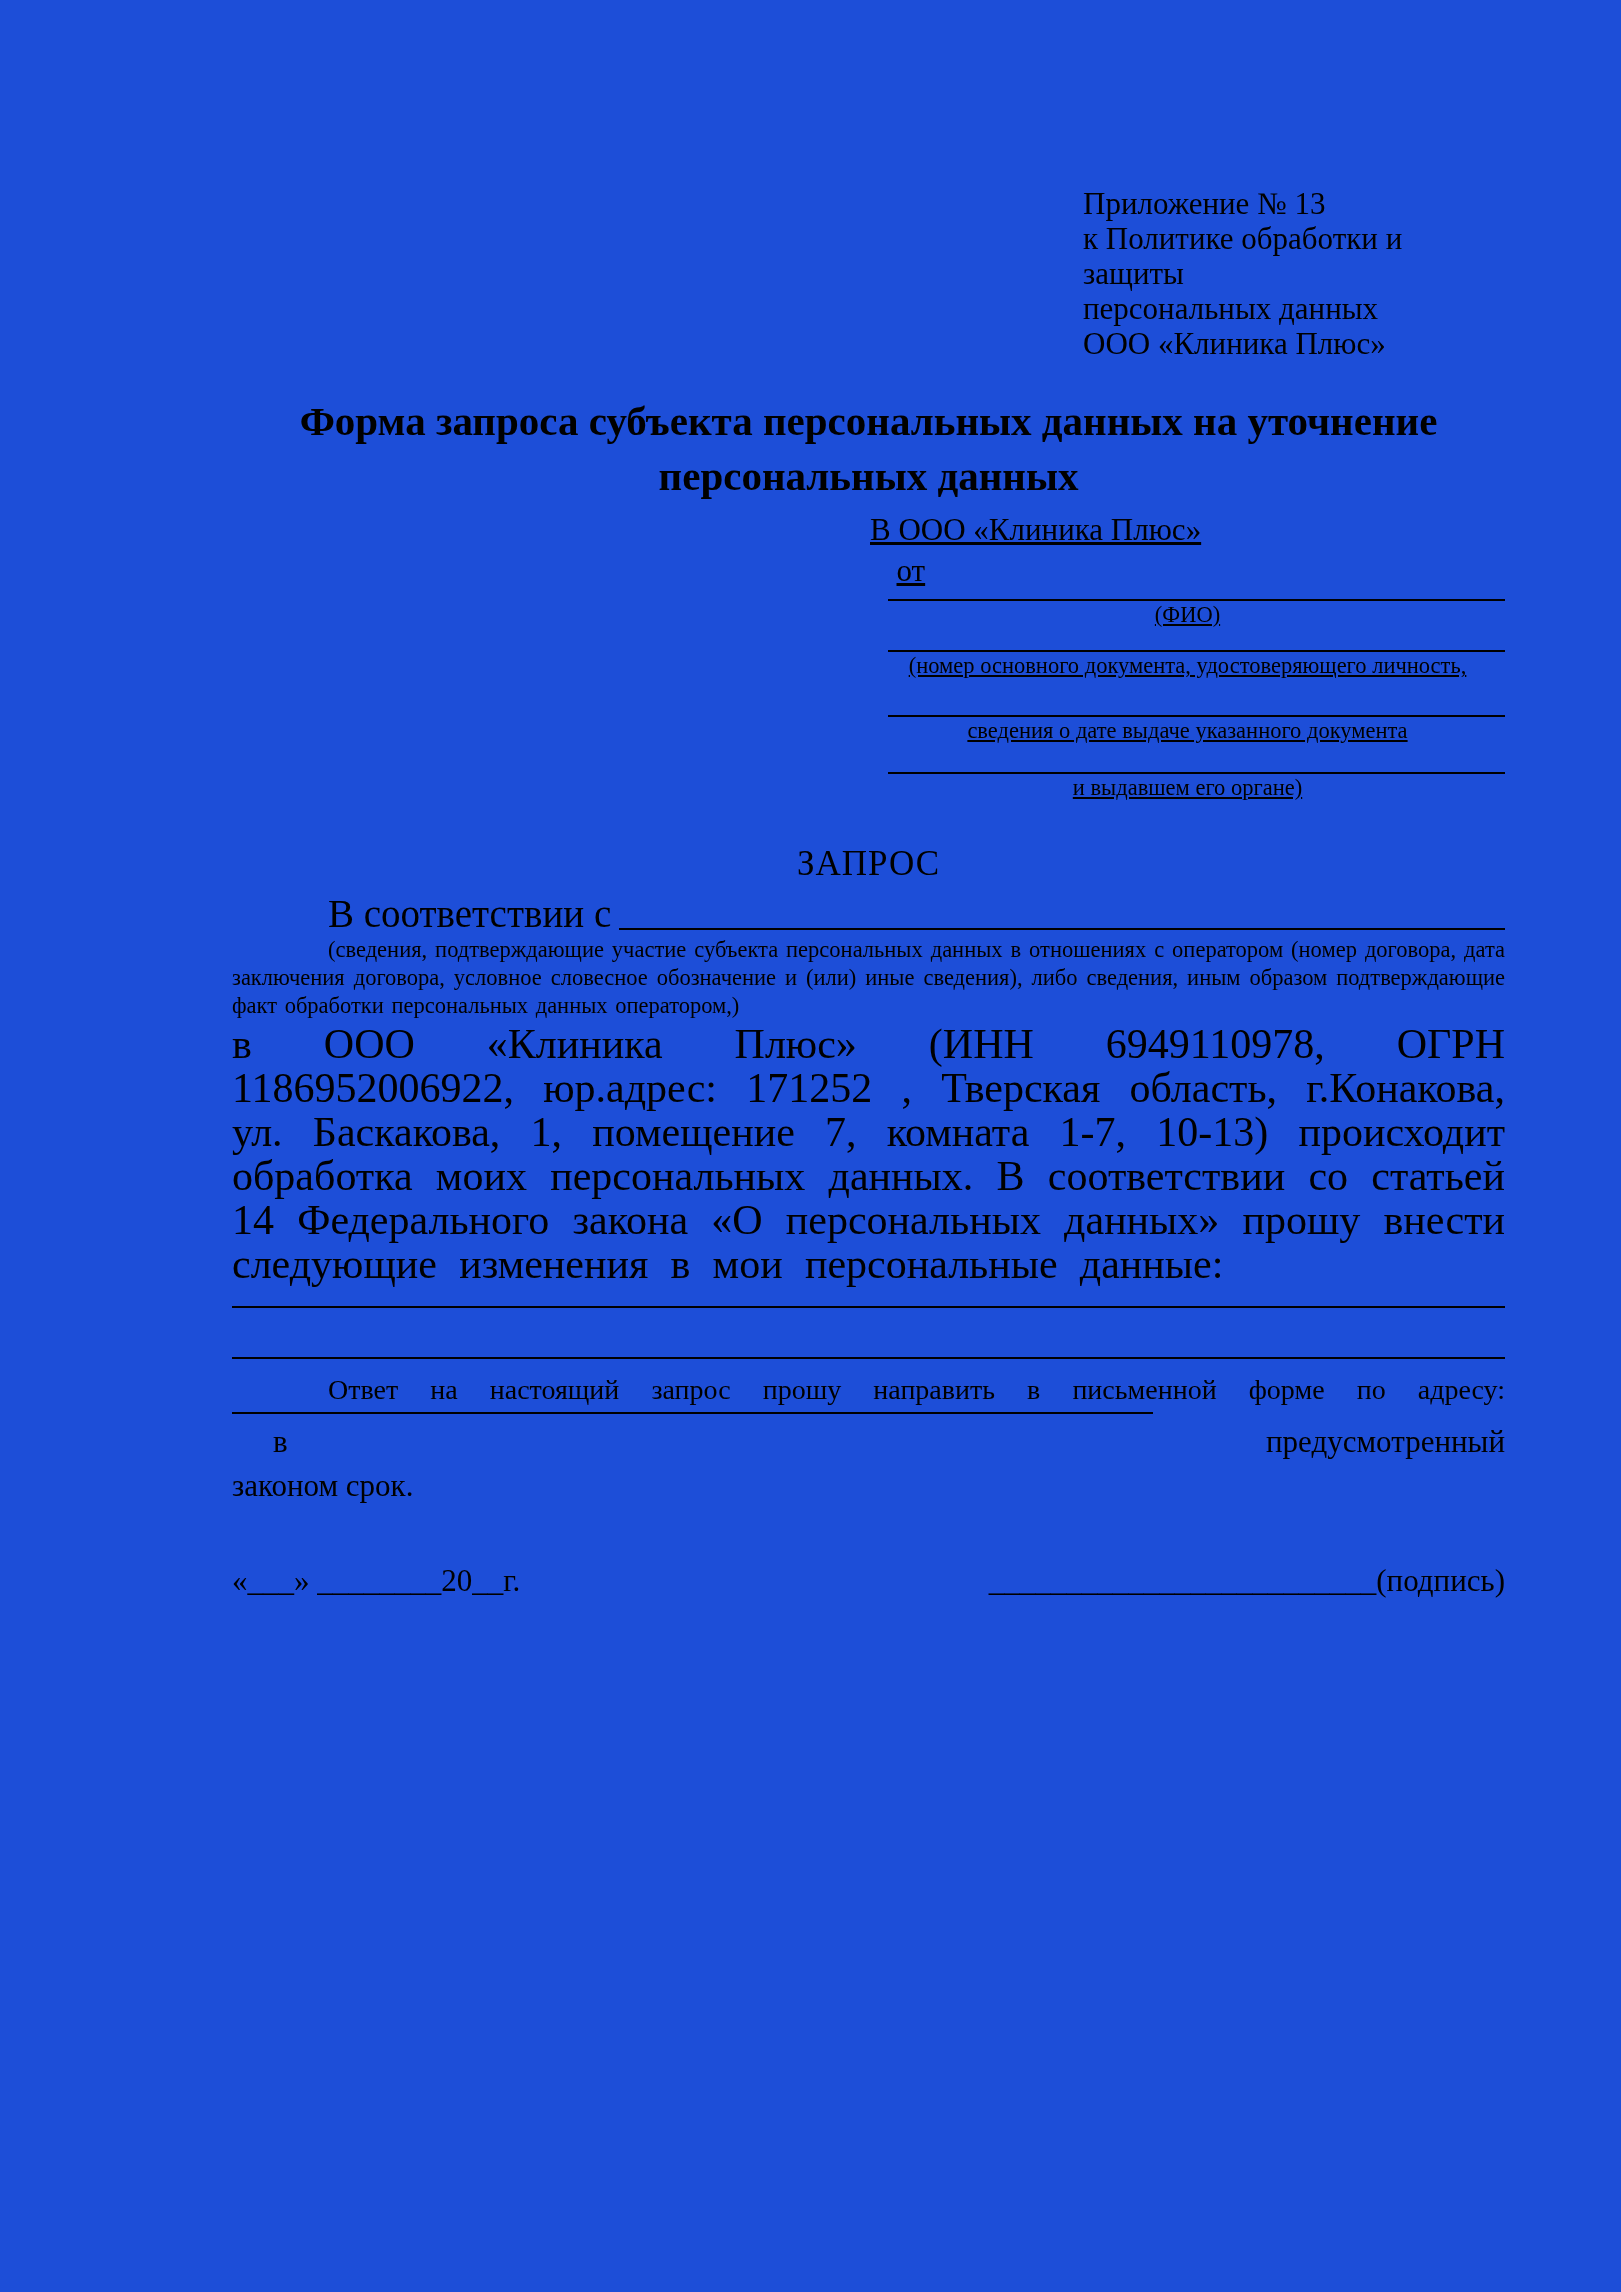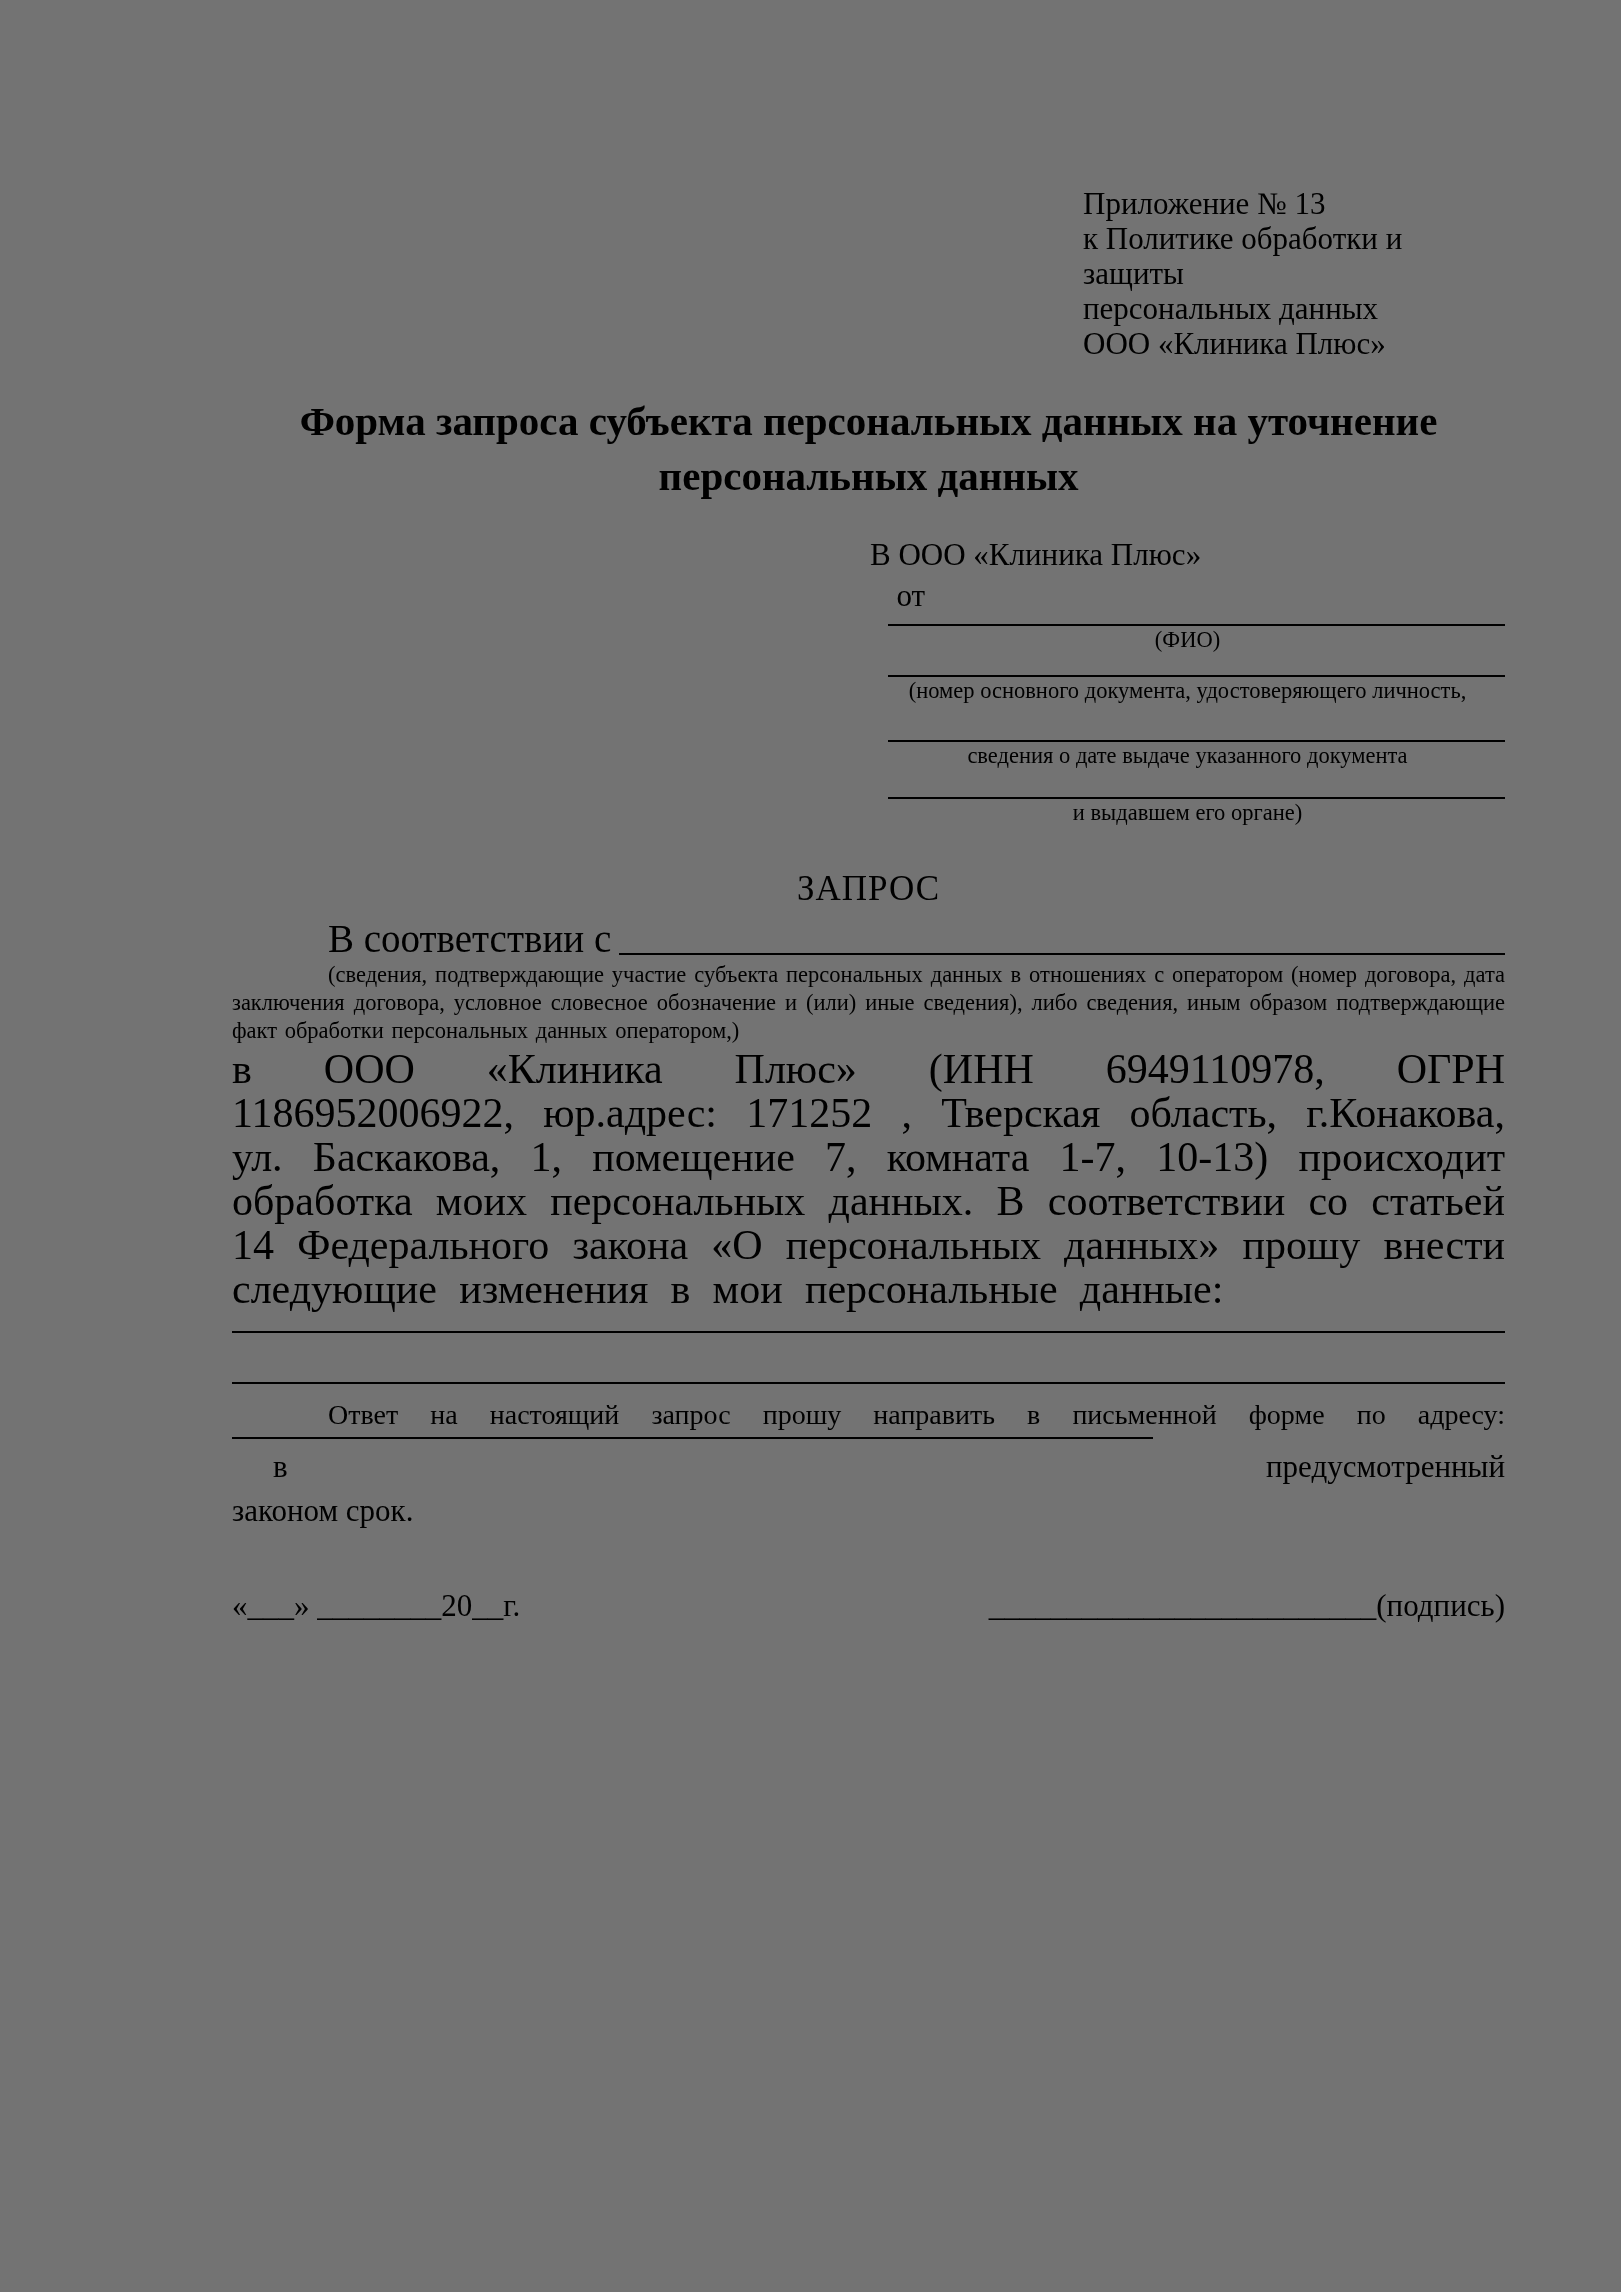--- a/index.html
+++ b/index.html
@@ -1,21 +1,21 @@
 <!DOCTYPE html>
 <html><head>
 <meta charset="utf-8">
 <style>
   * { margin: 0; padding: 0; box-sizing: border-box; }
   html, body { background: #ffffff; }
   .page {
     position: relative;
     width: 1621px;
     height: 2293px;
-    background: #737373;
+    background: #1d4ed8;
     color: #000000;
     font-family: "Liberation Serif", "DejaVu Serif", serif;
     padding: 186px 116px 0 232px; 
     overflow: hidden;
   }
   
   .appendix-note {
     margin-left: 851px;
     font-size: 31px;
     line-height: 35px;
@@ -29,21 +29,21 @@
     font-size: 41px;
     line-height: 55px;
   }
   
   .addressee {
     margin-left: 638px;
     width: 635px;
     font-size: 31px;
     line-height: 37px;
   }
-  .addressee { margin-top: 32px; }
+  .addressee { margin-top: 7px; text-decoration: underline; }
   .from-label { padding-left: 26.5px; margin-top: 3.9px; }
   .blank {
     margin-left: 17.6px;
     border-bottom: 2.9px solid #000000;
   }
   .blank.h1 { height: 11.8px; }
   .blank.h2 { height: 23.5px; }
   .blank.h3 { height: 37px; }
   .blank.h4 { height: 29px; }
   .field-caption {

